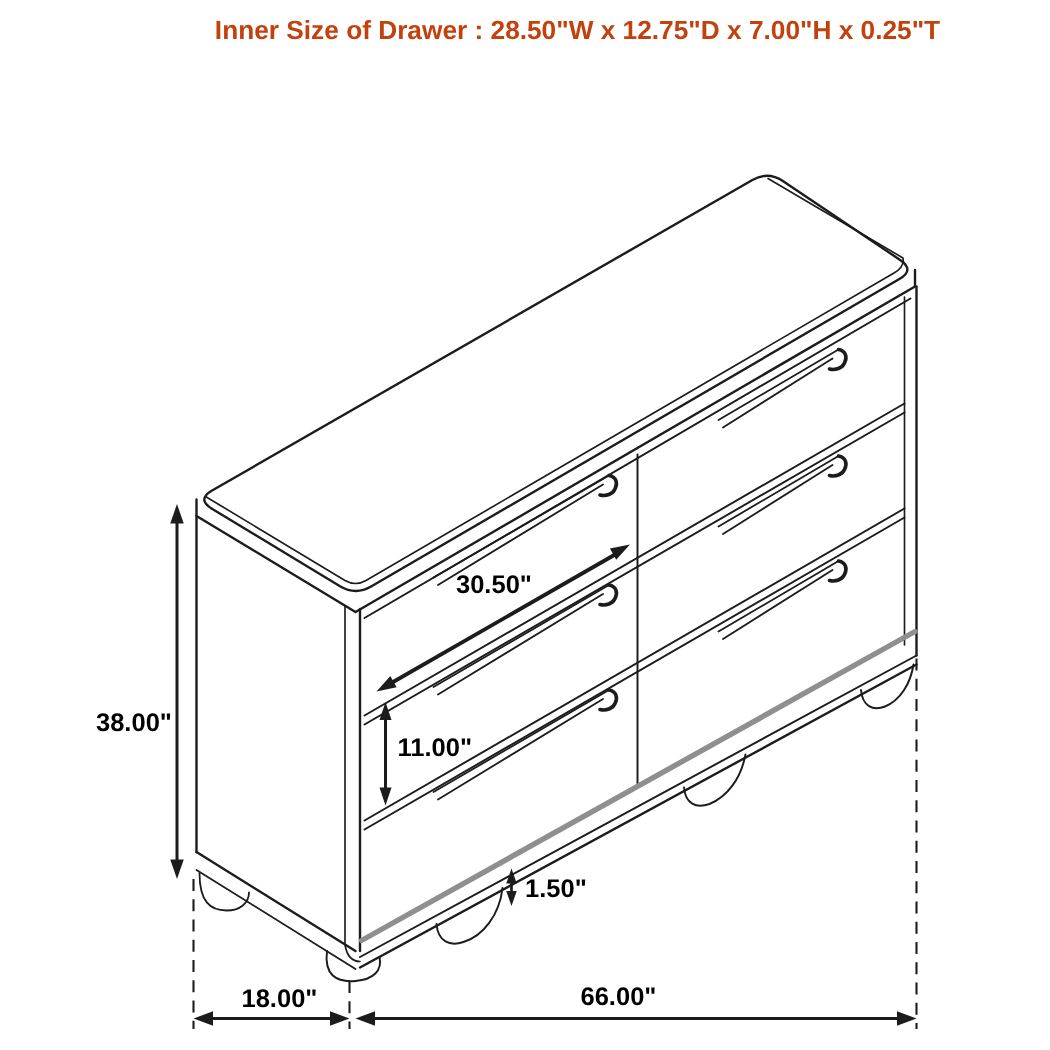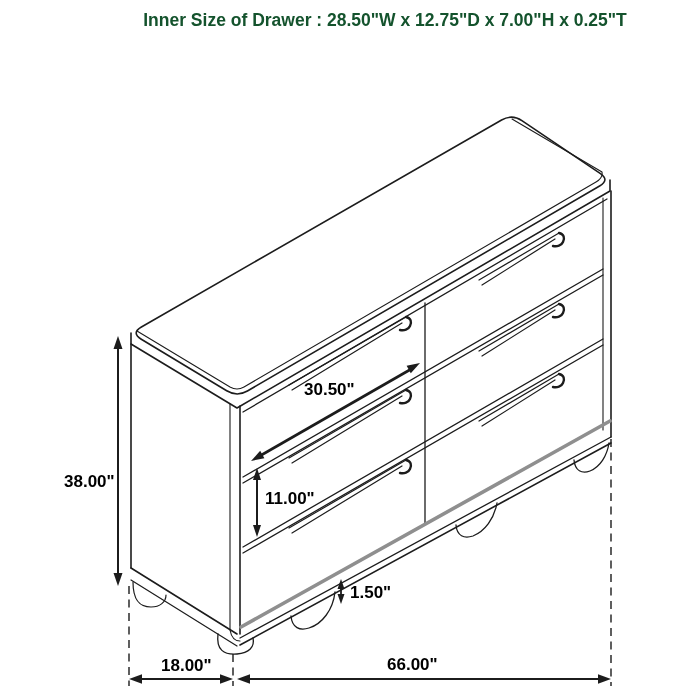--- a/index.html
+++ b/index.html
@@ -3,21 +3,21 @@
 <meta charset="utf-8">
 <style>
   html,body{margin:0;padding:0;background:#e8e8e8;}
   .stage{
     position:relative;width:700px;height:700px;background:#ffffff;
     font-family:"Liberation Sans", sans-serif;overflow:hidden;margin:0 auto;
   }
   .stage svg{position:absolute;left:0;top:0;}
   .fig-title{
     position:absolute;left:385px;top:10px;transform:translateX(-50%);
-    white-space:nowrap;font-size:17.5px;font-weight:bold;color:#14532d;
+    white-space:nowrap;font-size:17.5px;font-weight:bold;color:#c2410c;
   }
   .dim-label{
     position:absolute;font-size:17px;font-weight:bold;color:#000;
     white-space:nowrap;line-height:1;
   }
   .lbl-height{left:64px;top:473px;}
   .lbl-drawer-width{left:304px;top:381px;}
   .lbl-drawer-height{left:265px;top:490px;}
   .lbl-toekick{left:350px;top:584px;}
   .lbl-depth{left:161px;top:657px;}

